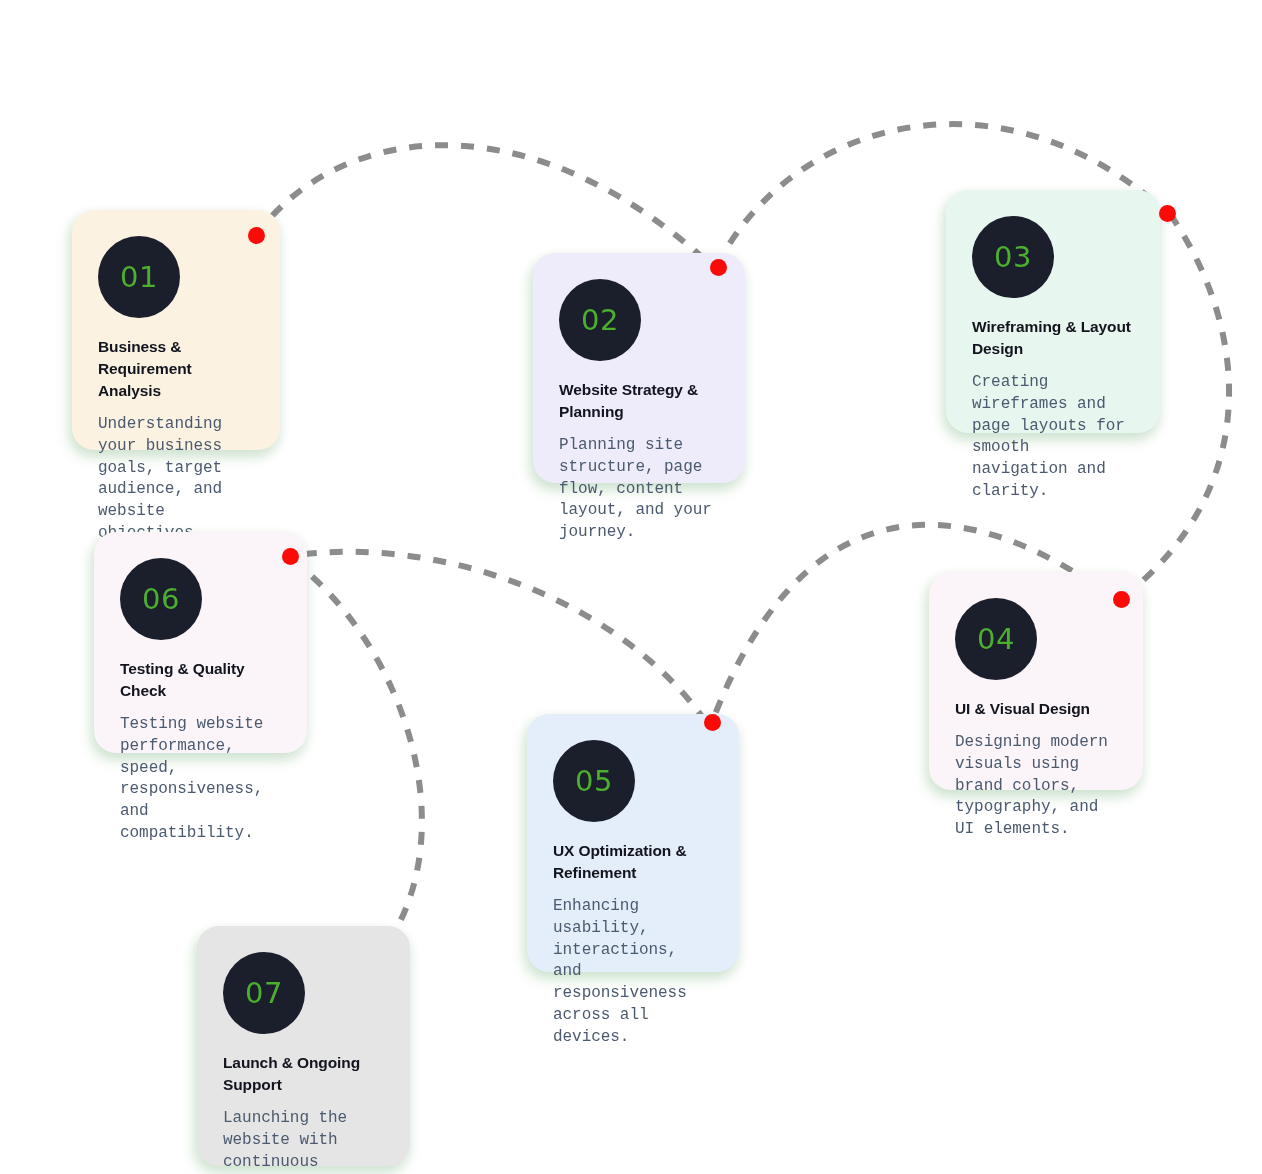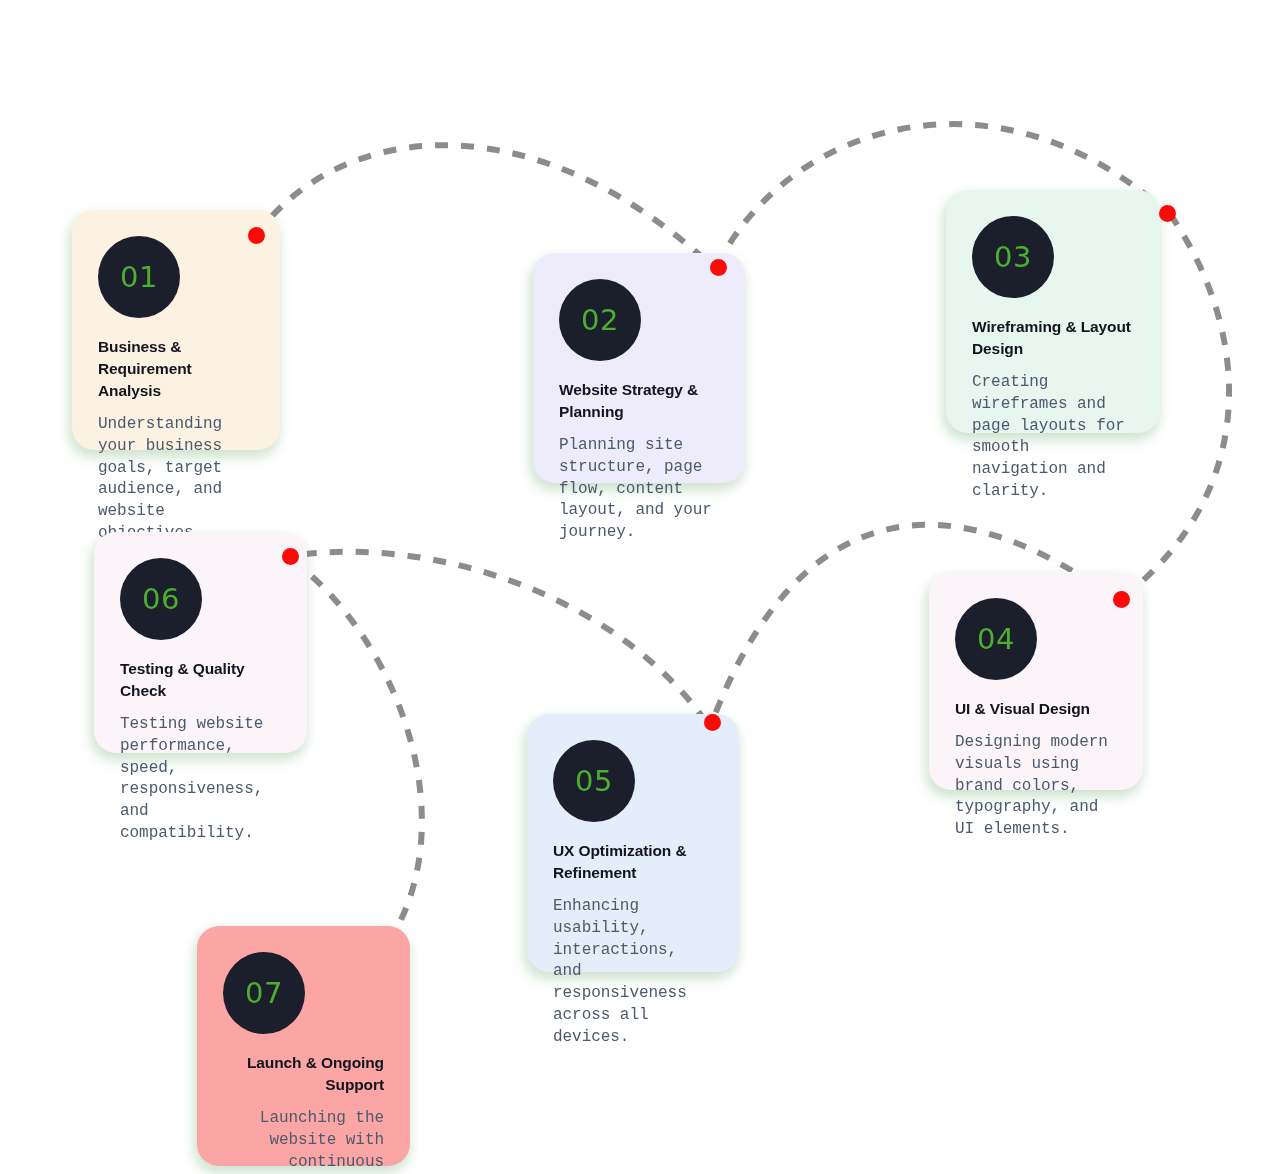--- a/index.html
+++ b/index.html
@@ -138,21 +138,21 @@
         <div class="step-title">UX Optimization &amp; Refinement</div>
         <div class="step-desc">Enhancing usability, interactions, and responsiveness across all devices.</div>
       </div>
       <div class="step-card" style="left: 94px; top: 532px; width: 213px; height: 221px; background: rgb(251, 245, 250);">
         <div class="badge">
           <span class="badge-num">06</span>
         </div>
         <div class="step-title">Testing &amp; Quality Check</div>
         <div class="step-desc">Testing website performance, speed, responsiveness, and compatibility.</div>
       </div>
-      <div class="step-card" style="left: 197px; top: 926px; width: 213px; height: 240px; background: #fca5a5; text-align: right;">
+      <div class="step-card" style="left: 197px; top: 926px; width: 213px; height: 240px; background: #e5e5e5;">
         <div class="badge">
           <span class="badge-num">07</span>
         </div>
         <div class="step-title">Launch &amp; Ongoing Support</div>
         <div class="step-desc">Launching the website with continuous support and future enhancements.</div>
       </div>
     </div>
 
 <div class="node-dot" style="left: 248px; top: 227px; background: rgb(251, 11, 7);"></div>
     <div class="node-dot" style="left: 710px; top: 259px; background: rgb(251, 11, 7);"></div>

